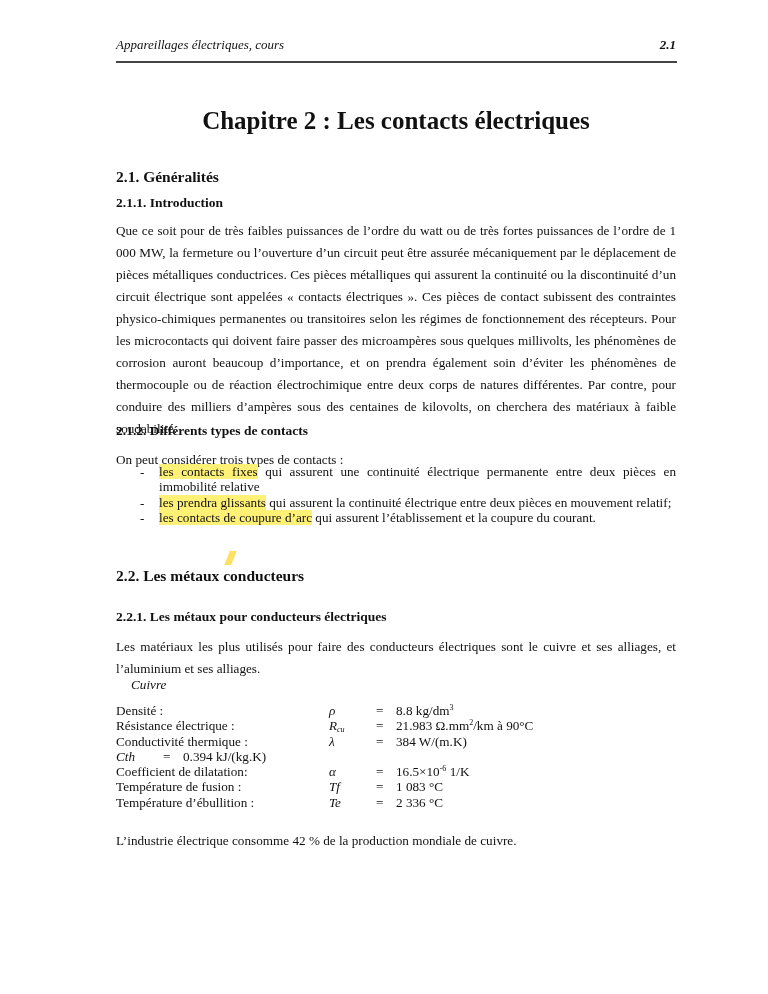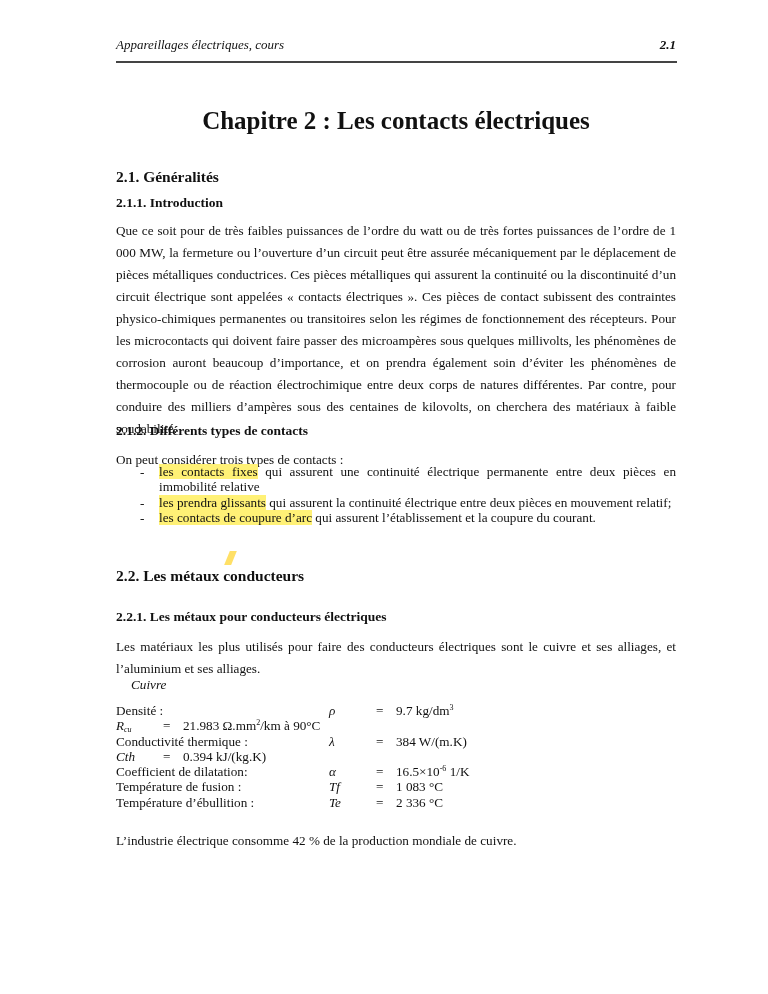--- a/index.html
+++ b/index.html
@@ -92,23 +92,24 @@
 
 <div class="para" style="top:636px">Les matériaux les plus utilisés pour faire des conducteurs électriques sont le cuivre et ses alliages, et l’aluminium et ses alliages.</div>
 
 <div class="subhead-italic">Cuivre</div>
 
 <div class="props">
   <div class="prop-row">
     <span class="label">Densité :</span>
     <span class="sym"><span>ρ</span><sub></sub></span>
     <span class="eq">=</span>
-    <span class="val"><span>9.7 kg/dm</span><sup>3</sup><span></span></span>
+    <span class="val"><span>8.8 kg/dm</span><sup>3</sup><span></span></span>
   </div>
   <div class="prop-row">
+    <span class="label">Résistance électrique :</span>
     <span class="sym"><span>R</span><sub>cu</sub></span>
     <span class="eq">=</span>
     <span class="val"><span>21.983 Ω.mm</span><sup>2</sup><span>/km à  90°C</span></span>
   </div>
   <div class="prop-row">
     <span class="label">Conductivité thermique :</span>
     <span class="sym"><span>λ</span><sub></sub></span>
     <span class="eq">=</span>
     <span class="val"><span>384 W/(m.K)</span><sup></sup><span></span></span>
   </div>

